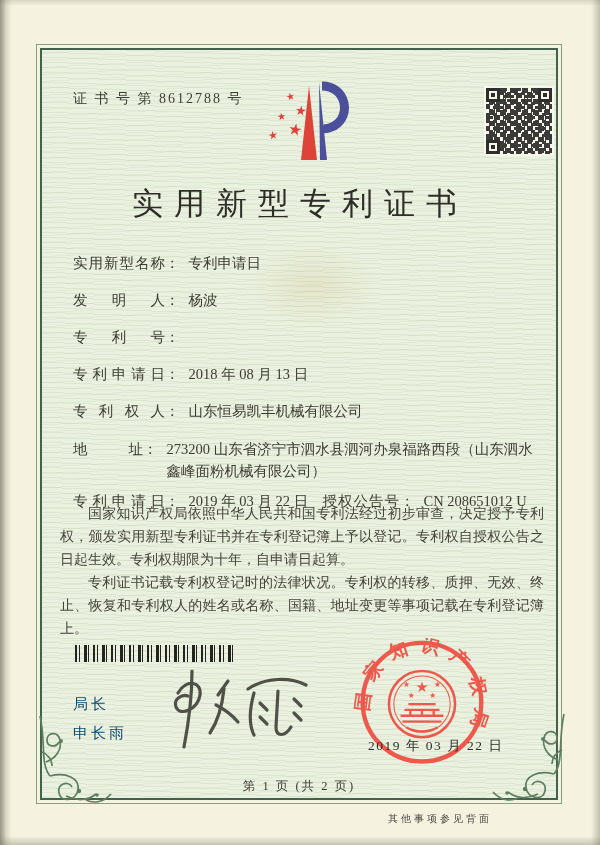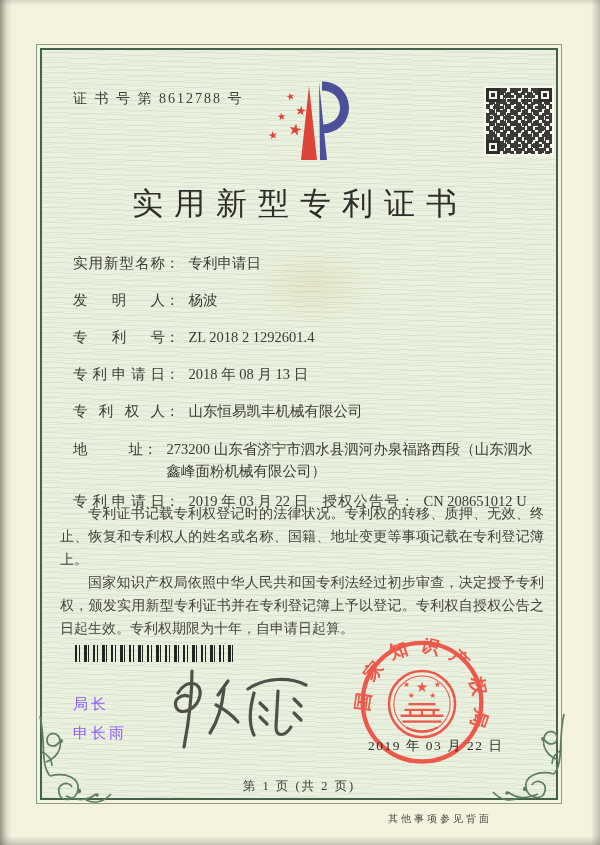--- a/index.html
+++ b/index.html
@@ -63,21 +63,21 @@
     color:#45443a;text-align:justify;}
   .paras p{margin:0;text-indent:2em;}
 
   .barcode{position:absolute;left:75px;top:645px;width:160px;height:17px;
     background:repeating-linear-gradient(90deg,
       #23231f 0 2px, rgba(0,0,0,0) 2px 4px,
       #23231f 4px 5px, rgba(0,0,0,0) 5px 9px,
       #23231f 9px 12px, rgba(0,0,0,0) 12px 13px,
       #23231f 13px 14px, rgba(0,0,0,0) 14px 18px);}
 
-  .director{position:absolute;left:73px;top:690px;font-size:15px;line-height:29px;color:#8b5cf6;letter-spacing:3px;}
+  .director{position:absolute;left:73px;top:690px;font-size:15px;line-height:29px;color:#0c4a6e;letter-spacing:3px;}
 
   .signature{position:absolute;left:148px;top:665px;width:180px;height:90px;}
 
   .seal{position:absolute;left:352px;top:638px;width:140px;height:140px;opacity:.93;}
   .seal-date{position:absolute;left:368px;top:737px;font-size:13.5px;letter-spacing:1.5px;color:#2f2e29;z-index:5;}
 
   .pageinfo{position:absolute;left:0;top:778px;width:598px;text-align:center;font-size:12.5px;color:#3c3b33;letter-spacing:2px;}
   .footer{position:absolute;left:0;top:812px;width:492px;text-align:right;font-size:10px;color:#4a4940;letter-spacing:3px;}
 
   .ornament{position:absolute;z-index:4;}
@@ -125,21 +125,20 @@
     <span class="fval">专利申请日</span>
   </div>
   <div class="frow">
     <span class="lbl">发明人</span>
       <span class="colon">：</span>
     <span class="fval">杨波</span>
   </div>
   <div class="frow">
     <span class="lbl">专利号</span>
       <span class="colon">：</span>
-    <span class="fval">ZL 2018 2 1292601.4</span>
   </div>
   <div class="frow">
     <span class="lbl">专利申请日</span>
       <span class="colon">：</span>
     <span class="fval">2018 年 08 月 13 日</span>
   </div>
   <div class="frow">
     <span class="lbl">专利权人</span>
       <span class="colon">：</span>
     <span class="fval">山东恒易凯丰机械有限公司</span>
@@ -153,22 +152,22 @@
     <span class="lbl">专利申请日</span>
       <span class="colon">：</span>
     <span class="gval">2019 年 03 月 22 日</span>
     <span class="lbl2">授权公告号</span>
       <span class="colon">：</span>
     <span class="fval">CN 208651012 U</span>
   </div>
 </div>
 
 <div class="paras">
+  <p>国家知识产权局依照中华人民共和国专利法经过初步审查，决定授予专利权，颁发实用新型专利证书并在专利登记簿上予以登记。专利权自授权公告之日起生效。专利权期限为十年，自申请日起算。</p>
   <p>专利证书记载专利权登记时的法律状况。专利权的转移、质押、无效、终止、恢复和专利权人的姓名或名称、国籍、地址变更等事项记载在专利登记簿上。</p>
-  <p>国家知识产权局依照中华人民共和国专利法经过初步审查，决定授予专利权，颁发实用新型专利证书并在专利登记簿上予以登记。专利权自授权公告之日起生效。专利权期限为十年，自申请日起算。</p>
 </div>
 
 <div class="barcode"></div>
 
 <div class="director">
   <div>局长</div>
   <div>申长雨</div>
 </div>
 
 <div class="signature">

